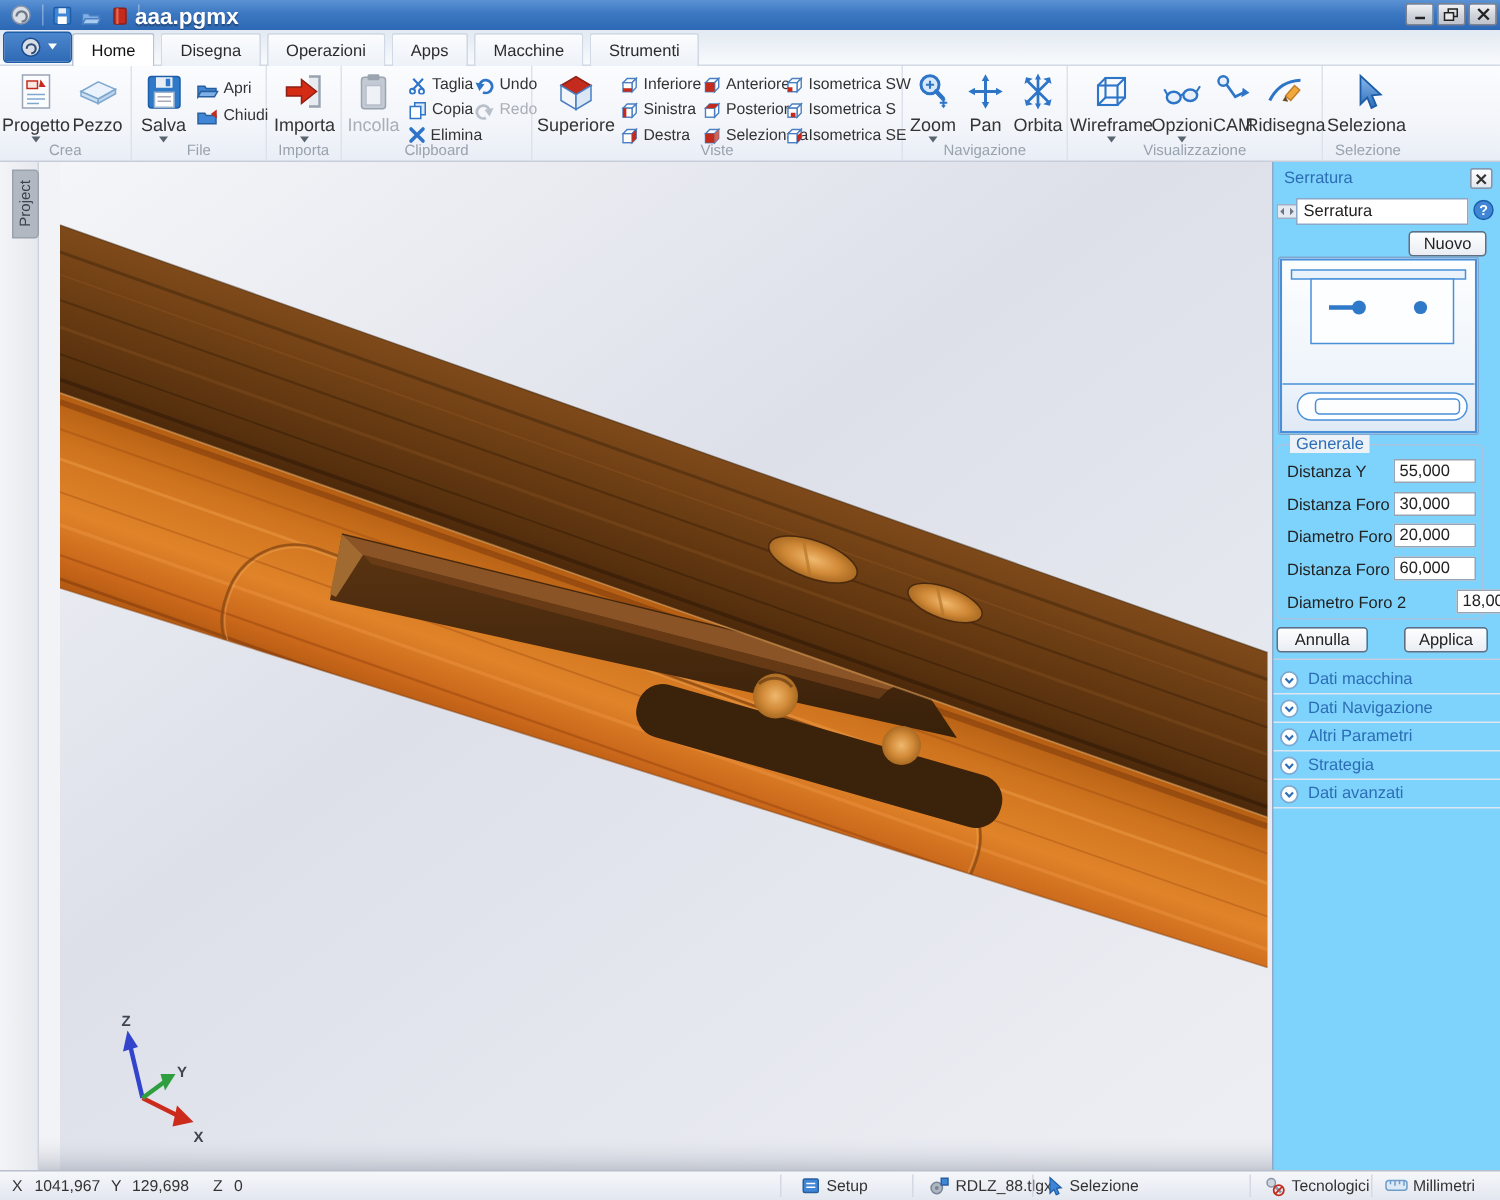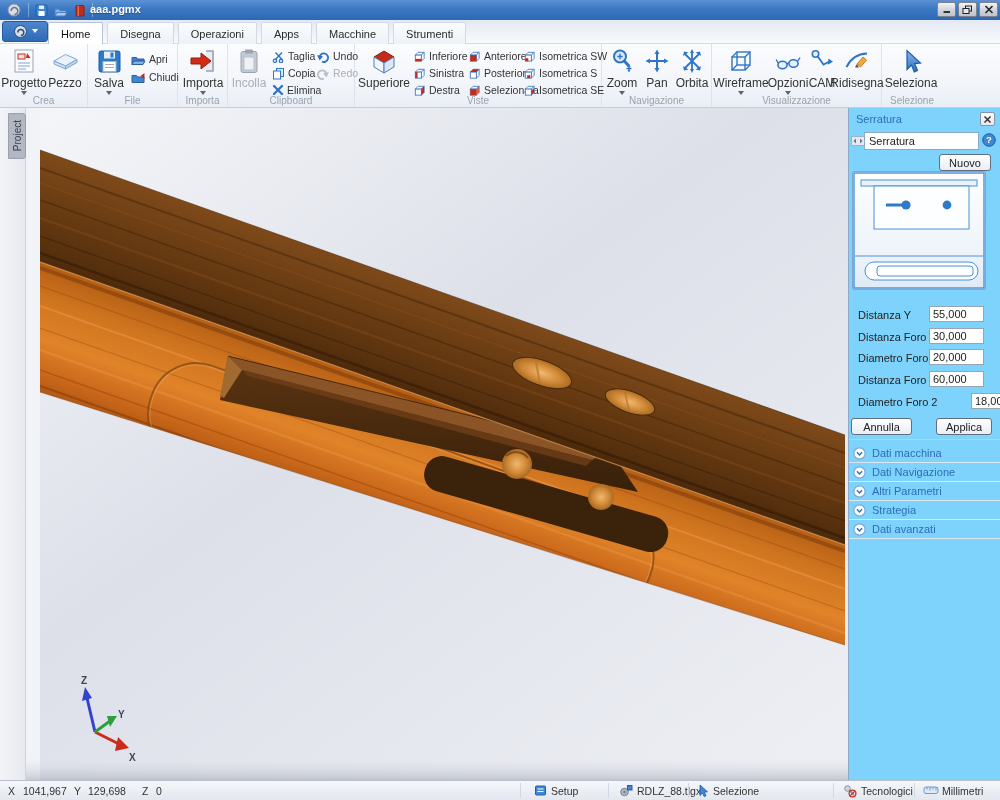--- a/index.html
+++ b/index.html
@@ -6,21 +6,21 @@
   html,body { width:1000px; height:800px; overflow:hidden; }
   body { font-family:"Liberation Sans","DejaVu Sans",sans-serif; font-size:11px; color:#333;
          -webkit-user-select:none; user-select:none; }
   #app { position:relative; width:1000px; height:800px; background:#eef1f6; overflow:hidden; }
 
   
   .titlebar { position:absolute; left:0; top:0; width:1000px; height:20px;
     background:linear-gradient(180deg,#5b92d4 0%,#3c77c2 45%,#2d68b4 100%); }
   .qa-icons { position:absolute; left:6px; top:1px; height:18px; display:flex; align-items:center; gap:6px; }
   .qa-sep { width:1px; height:14px; background:rgba(255,255,255,.35); }
-  .win-title { position:absolute; left:90px; top:3px; color:#fff; font-weight:bold; font-size:11px;
+  .win-title { position:absolute; left:90px; top:3px; color:#fff; font-weight:bold; font-size:15px;
     text-shadow:0 1px 1px rgba(0,0,0,.35); }
   .win-btns { position:absolute; right:2px; top:2px; display:flex; gap:2px; }
   .win-btn { width:19px; height:15px; border:1px solid #7d828e; border-radius:2px;
     background:linear-gradient(180deg,#f2f3f5,#cfd3da 55%,#bfc4cd);
     display:flex; align-items:center; justify-content:center; cursor:default; }
 
   
   .tabstrip { position:absolute; left:0; top:20px; width:1000px; height:24px;
     background:linear-gradient(180deg,#e3e9f2,#f8fafc); border-bottom:1px solid #d4dbe6; }
   .appmenu-btn { position:absolute; left:2px; top:1px; width:46px; height:21px; border-radius:3px;
@@ -646,20 +646,23 @@
           <rect x="21" y="14" width="95" height="43" fill="#fdfeff" stroke="#4a90d9"></rect>
           <line x1="33" y1="33" x2="52" y2="33" stroke="#2f79c9" stroke-width="3"></line>
           <circle cx="53" cy="33" r="4.6" fill="#2f79c9"></circle>
           <circle cx="94" cy="33" r="4.4" fill="#2f79c9"></circle>
           <line x1="2" y1="84" x2="130" y2="84" stroke="#4a90d9"></line>
           <rect x="12" y="90" width="113" height="18" rx="9" fill="#fdfeff" stroke="#4a90d9"></rect>
           <rect x="24" y="94" width="96" height="10" rx="3" fill="none" stroke="#4a90d9"></rect>
         </svg>
       </div>
 
+      <div class="groupbox">
+        <span class="groupbox-legend">Generale</span>
+      </div>
       <span class="field-label" style="top:201px">Distanza Y</span>
       <input class="field-input" style="top: 198px;" type="text" value="55,000">
       <span class="field-label" style="top:223px">Distanza Foro 1</span>
       <input class="field-input" style="top: 220px;" type="text" value="30,000">
       <span class="field-label" style="top:244px">Diametro Foro 1</span>
       <input class="field-input" style="top: 241px;" type="text" value="20,000">
       <span class="field-label" style="top:266px">Distanza Foro 2</span>
       <input class="field-input" style="top: 263px;" type="text" value="60,000">
       <span class="field-label" style="top:288px">Diametro Foro 2</span>
       <input class="field-input" style="top: 285px; margin-left: 42px;" type="text" value="18,000">

